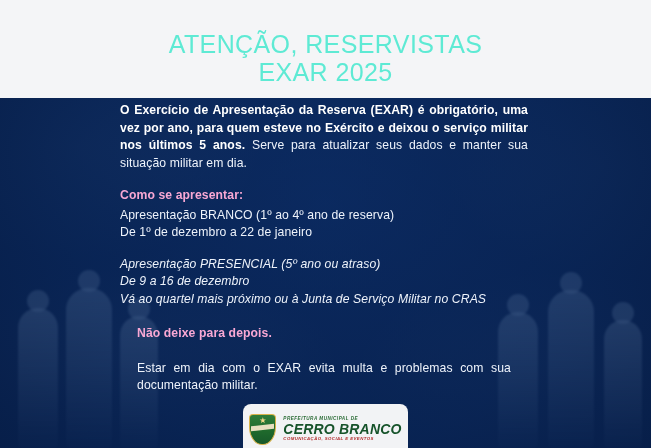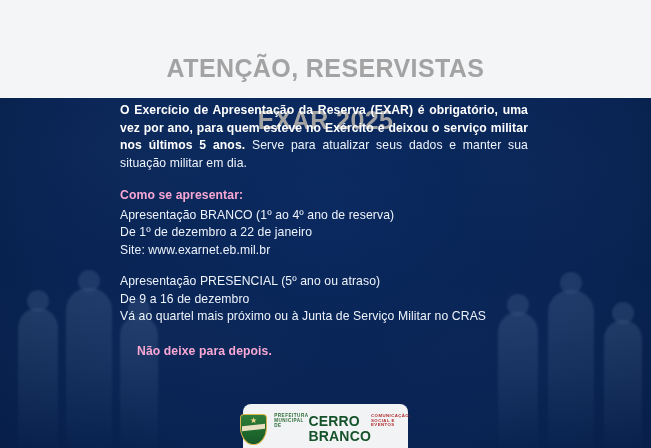--- a/index.html
+++ b/index.html
@@ -84,26 +84,25 @@
   }
   .title-wrap {
     position: absolute;
     top: 30px; left: 0;
     width: 651px;
     text-align: center;
     z-index: 5;
   }
   .title-line {
     font-size: 25px;
-    font-weight: bold;
-    color: #a3a3a3;
+    font-weight: normal;
+    color: #5eead4;
     letter-spacing: 0.4px;
     line-height: 28px;
     text-transform: uppercase;
-    margin-top: 24px;
   }
   .content {
     position: absolute;
     left: 120px;
     top: 102px;
     width: 408px;
     z-index: 6;
     color: #eef3fb;
     font-size: 12.2px;
     line-height: 17.5px;
@@ -122,21 +121,21 @@
     margin-top: 15px;
   }
   .block-title {
     font-weight: bold;
     color: #f9a8d4;
     margin: 0 0 2px 0;
   }
   .line {
     margin: 0;
   }
-  .spacer-block { margin-top: 14px; }
+  .spacer-block { margin-top: 14px; font-style: italic; }
   .final {
     margin-top: 14px;
   }
   .final p {
     margin: 17px;
     text-align: justify;
   }
   
   .logo-card {
     position: absolute;
@@ -179,22 +178,24 @@
   .crest .star {
     position: absolute;
     top: 3px; left: 50%;
     transform: translateX(-50%);
     color: #f3d98a;
     font-size: 8px;
     line-height: 8px;
   }
   .logo-text {
     display: flex;
+    flex-direction: column;
     justify-content: center;
     line-height: 1.05;
+    font-style: italic;
   }
   .logo-pref {
     font-size: 4.6px;
     letter-spacing: 0.5px;
     color: #2a6b35;
     text-transform: uppercase;
     font-weight: bold;
   }
   .logo-name {
     font-size: 14px;
@@ -235,31 +236,31 @@
   </div>
 
   <div class="content">
 
     <p class="para intro"><span class="strong">O Exercício de Apresentação da Reserva (EXAR) é obrigatório, uma vez por ano, para quem esteve no Exército e deixou o serviço militar nos últimos 5 anos.</span><span> Serve para atualizar seus dados e manter sua situação militar em dia.</span></p>
 
     <div class="block">
       <p class="block-title">Como se apresentar:</p>
       <p class="line">Apresentação BRANCO (1º ao 4º ano de reserva)</p>
       <p class="line">De 1º de dezembro a 22 de janeiro</p>
-      <p class="line">Site: www.exarnet.eb.mil.br</p>
     </div>
 
     <div class="block spacer-block">
       <p class="line">Apresentação PRESENCIAL (5º ano ou atraso)</p>
       <p class="line">De 9 a 16 de dezembro</p>
       <p class="line">Vá ao quartel mais próximo ou à Junta de Serviço Militar no CRAS</p>
     </div>
 
     <div class="final">
       <p class="block-title">Não deixe para depois.</p>
+      <p>Estar em dia com o EXAR evita multa e problemas com sua documentação militar.</p>
     </div>
 
   </div>
 
   <div class="logo-card">
     <div class="crest">
       <div class="shield"></div>
       <div class="band"></div>
       <div class="star">★</div>
     </div>

